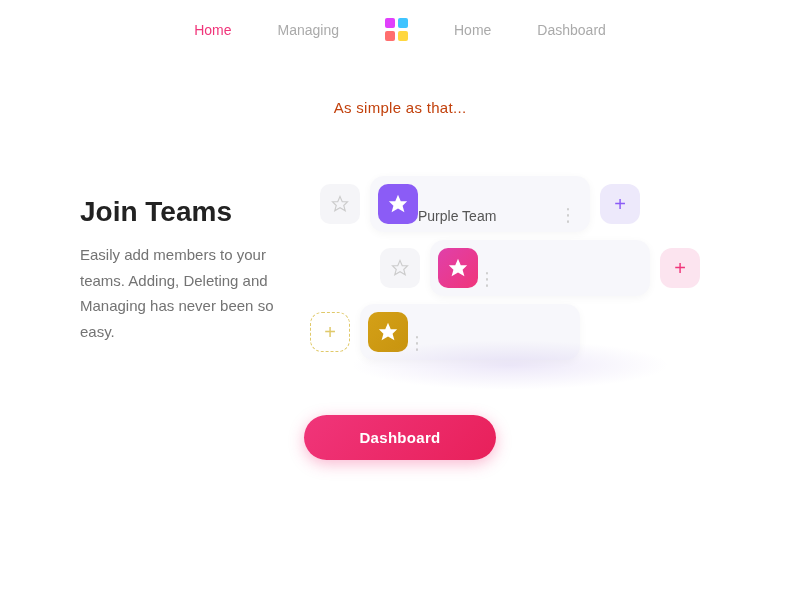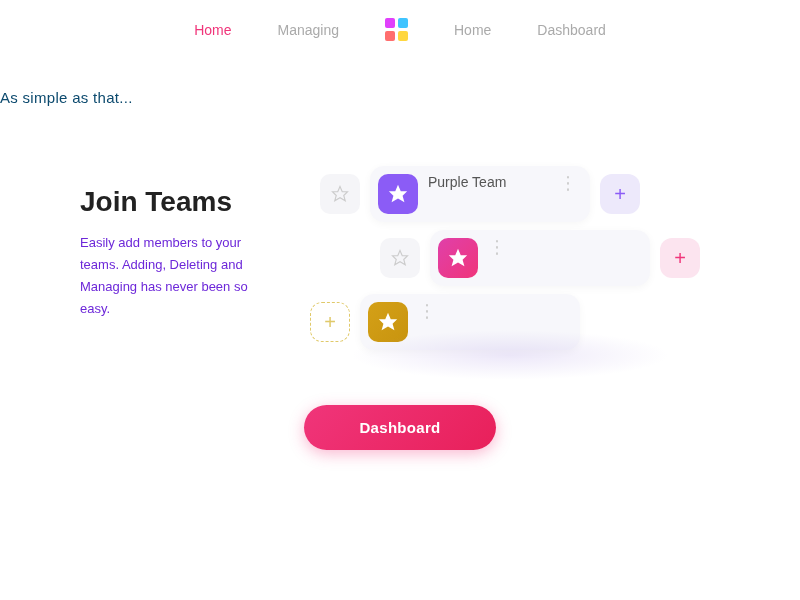--- a/index.html
+++ b/index.html
@@ -36,23 +36,24 @@
       gap: 3px;
     }
     .logo-dot {
       width: 10px;
       height: 10px;
       border-radius: 2px;
     }
 
     
     .tagline {
-      margin-top: 30px;
+      text-align: center;
+      margin-top: 40px;
       font-size: 15px;
-      color: #0c4a6e;
+      color: #c2410c;
       letter-spacing: 0.3px;
     }
 
     
     .main {
       display: flex;
       align-items: flex-start;
       padding: 50px 44px 0 80px;
       gap: 40px;
       margin-top: 10px;
@@ -63,22 +64,22 @@
       flex: 0 0 200px;
       padding-top: 20px;
     }
     .left-text h2 {
       font-size: 28px;
       font-weight: 700;
       color: #222;
       margin-bottom: 14px;
     }
     .left-text p {
-      font-size: 13px;
-      color: #6d28d9;
+      font-size: 15px;
+      color: #737373;
       line-height: 1.7;
     }
 
     
     .teams-area {
       flex: 1;
       position: relative;
       display: flex;
       flex-direction: column;
       gap: 8px;
@@ -108,25 +109,25 @@
       cursor: pointer;
     }
     .ghost-btn svg {
       width: 18px;
       height: 18px;
     }
 
     
     .team-card {
       display: flex;
-      align-items: flex-start;
+      align-items: flex-end;
       background: #f7f7fb;
       border-radius: 14px;
       padding: 8px 12px 8px 8px;
-      gap: 10px;
+      gap: 0;
       min-width: 220px;
       box-shadow: 0 2px 8px rgba(0,0,0,0.04);
     }
 
     .team-icon {
       width: 40px;
       height: 40px;
       border-radius: 10px;
       display: flex;
       align-items: center;

